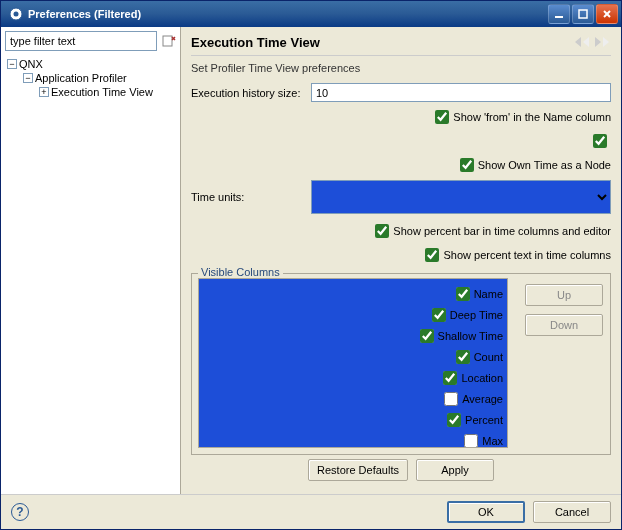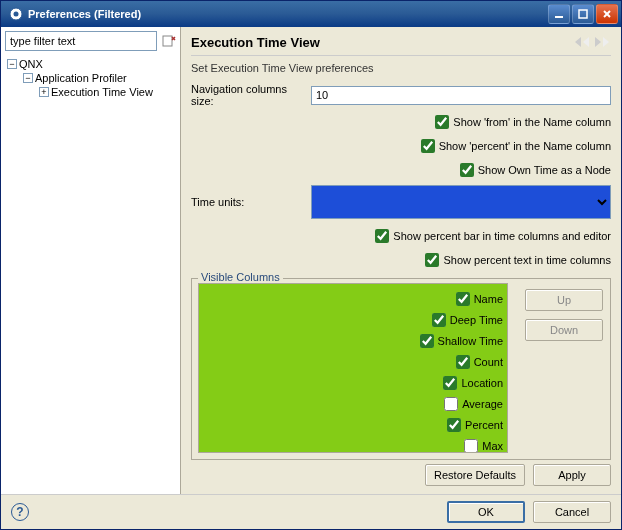--- a/index.html
+++ b/index.html
@@ -31,26 +31,26 @@
   .row { display:flex; align-items:center; margin:3px 0; }
   .row label.lbl { width:120px; }
   .text-input { border:1px solid #7f9db9; height:19px; padding:1px 4px; font-family:inherit; font-size:11px;}
   .nav-size { flex:1; }
   .cb-row { display:flex; align-items:center; margin:2px 0;justify-content:flex-end;}
   .cb { width:14px; height:14px; margin-right:4px; accent-color:#2a7a2a;}
   .select { flex:1; border:1px solid #7f9db9; height:16px; background:#1d4ed8; font-family:inherit; font-size:11px; padding:16px 2px;}
   .fieldset { border:1px solid #aca899; margin-top:6px; padding:4px 7px 6px 6px; position:relative;}
   .fieldset-legend { position:absolute; top:-8px; left:6px; background:#ece9d8; padding:0 3px; color:#284a7b; font-size:11px;}
   .cols-row { display:flex; gap:10px; }
-  .cols-list { flex:0 0 310px; height:170px; background:#84cc16; border:1px solid #aca899; padding:4px; overflow:auto;}
+  .cols-list { flex:0 0 310px; height:170px; background:#1d4ed8; border:1px solid #aca899; padding:4px; overflow:auto;}
   .cols-list .cb-row { margin:1px 0; }
   .cols-btns { display:flex; flex-direction:column; gap:8px; padding-top:6px; flex:1; align-items:flex-end;}
   .btn { min-width:78px; height:22px; background:#ece9d8; border:1px solid #aca899; border-radius:2px; font-family:inherit; font-size:11px; cursor:default; box-shadow: inset 1px 1px #fff;}
   .btn:disabled { color:#888; }
-  .bottom-right { display:flex; justify-content:flex-end; gap:8px; margin-top:4px;}
+  .bottom-right { display:flex; justify-content:center; gap:8px; margin-top:4px;}
   .footer { display:flex; align-items:center; justify-content:space-between; padding:6px 10px; }
   .help-icon { width:18px;height:18px;border:1px solid #2a5a95;border-radius:50%; color:#2a5a95; font-weight:bold; display:flex;align-items:center;justify-content:center; font-size:12px;}
   .footer-btns { display:flex; gap:8px; }
   .btn-default { border:2px solid #3a6ea5; }
   svg { display:block; }
 </style>
 </head>
 <body>
 
 <div class="window">
@@ -122,34 +122,33 @@
               </svg>
           </span>
           <span class="nav-arrow">
             <svg width="14" height="10">
                 <path d="M0 0 L6 5 L0 10 Z" fill="#ccc"></path>
                 <path d="M8 0 L14 5 L8 10 Z" fill="#eee"></path>
               </svg>
           </span>
         </div>
 
-        <div class="desc">Set Execution Time View preferences</div>
+        <div class="desc">Set Profiler Time View preferences</div>
 
         <div class="row">
-          <label class="lbl">Navigation columns size:</label>
+          <label class="lbl">Execution history size:</label>
           <input class="text-input nav-size" value="10" style="">
         </div>
 
         <div class="cb-row">
             <input type="checkbox" class="cb" checked="" style="">
             <span>Show 'from' in the Name column</span>
           </div>
         <div class="cb-row">
             <input type="checkbox" class="cb" checked="" style="">
-            <span>Show 'percent' in the Name column</span>
           </div>
         <div class="cb-row">
             <input type="checkbox" class="cb" checked="" style="">
             <span>Show Own Time as a Node</span>
           </div>
 
         <div class="row" style="">
           <label class="lbl">Time units:</label>
           <select class="select">
             <option>Adaptive (*)</option>

